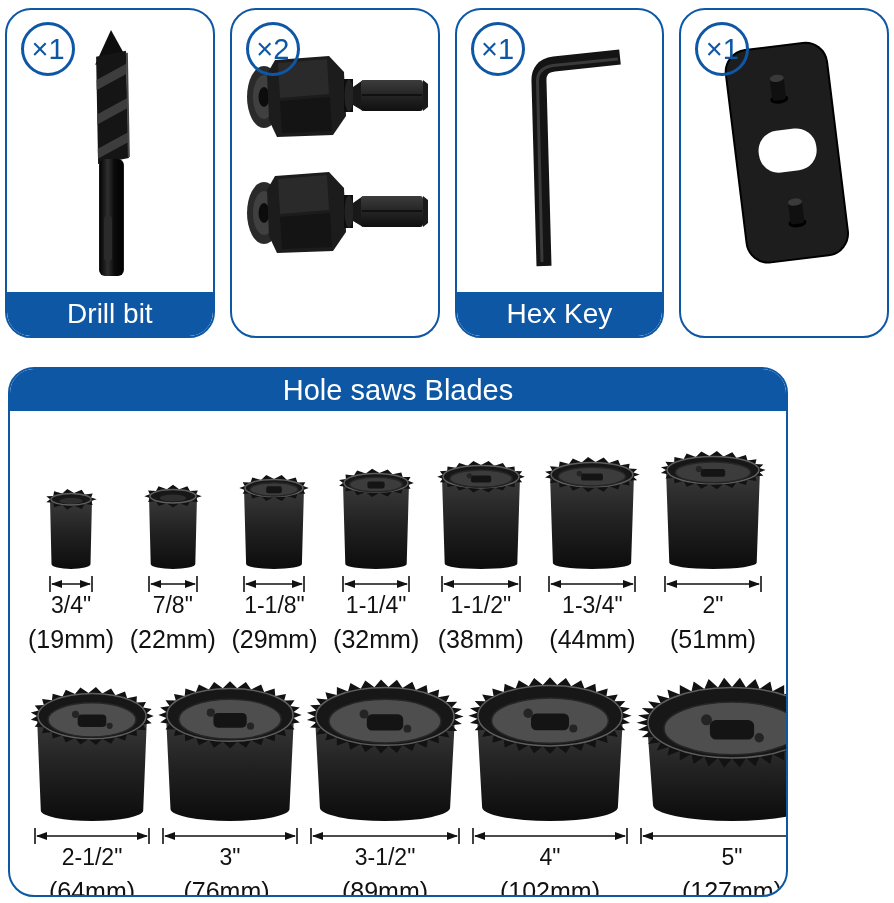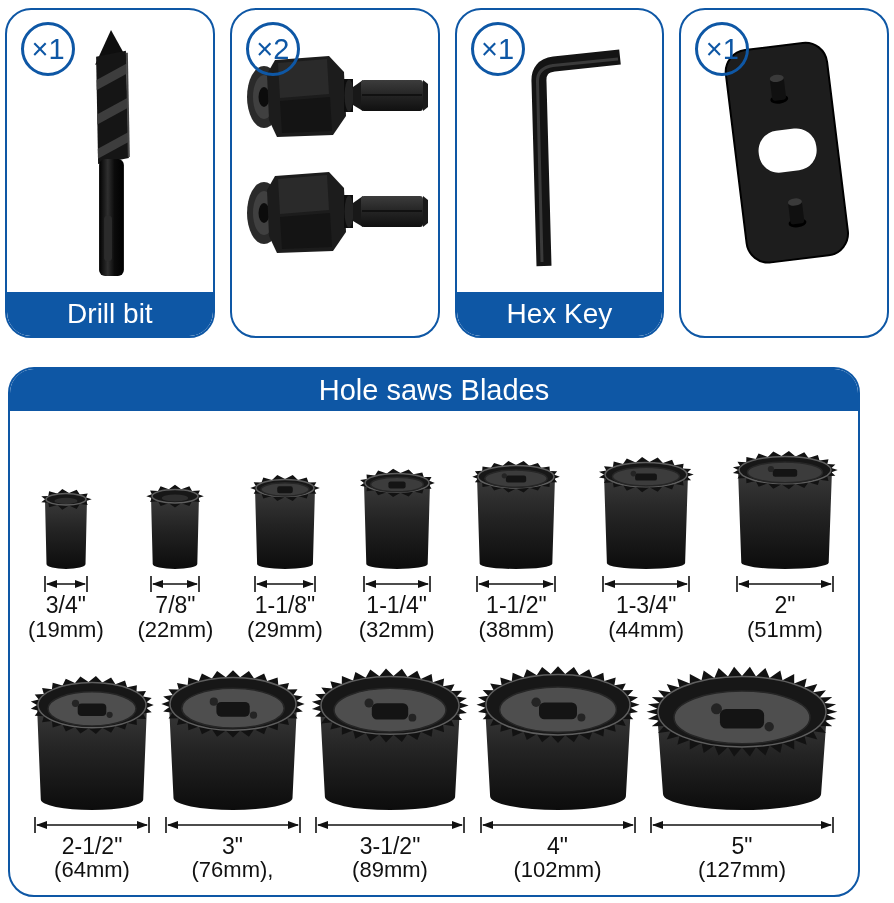--- a/index.html
+++ b/index.html
@@ -14,31 +14,31 @@
   .qty-badge { position:absolute; top:12px; left:14px; width:54px; height:54px; border:3px solid var(--blue);
                border-radius:50%; color:var(--blue); font-size:29px; font-weight:500;
                display:flex; align-items:center; justify-content:center; z-index:2; }
   .art { position:absolute; left:6px; right:6px; top:8px; bottom:46px; display:flex; align-items:center; justify-content:center; }
   .art.stacked { flex-direction:column; gap:24px; }
   .panel-bar { position:absolute; left:0; right:0; bottom:0; height:44px; background:var(--blue);
                border-radius:0 0 23px 23px; color:#fff; font-size:28px;
                display:flex; align-items:center; justify-content:center; white-space:nowrap;margin-top:8px; }
 
   
-  .saws-panel { position:absolute; top:367px; left:8px; width:852px; height:530px;
+  .saws-panel { position:absolute; top:367px; left:8px; width:780px; height:530px;
                 border:2px solid var(--blue); border-radius:26px; background:#fff; overflow:hidden; }
   .saws-header { height:42px; background:var(--blue); border-radius:22px 22px 0 0; color:#fff;
                  font-size:29px; display:flex; align-items:center; justify-content:center; }
   .saws-body { padding:36px 18px 0; }
   .saw-row { display:flex; align-items:flex-end; justify-content:space-between; }
   .saw-row + .saw-row { margin-top:20px; }
   .saw-item { display:flex; flex-direction:column; align-items:center; }
   .dim { margin-top:5px; display:block; }
   .size-in { font-size:23px; color:#111; line-height:1.08; margin-top:1px; text-align:center; white-space:nowrap; }
-  .size-mm { font-size:22px; color:#111; line-height:1.08; text-align:center; white-space:nowrap; }
+  .size-mm { font-size:25px; color:#111; line-height:1.08; text-align:center; white-space:nowrap;margin-top:8px; }
 </style>
 </head>
 <body>
 
 <div class="page">
 
   <div class="top-row">
 
     <div class="panel">
       <div class="qty-badge">×1</div>

